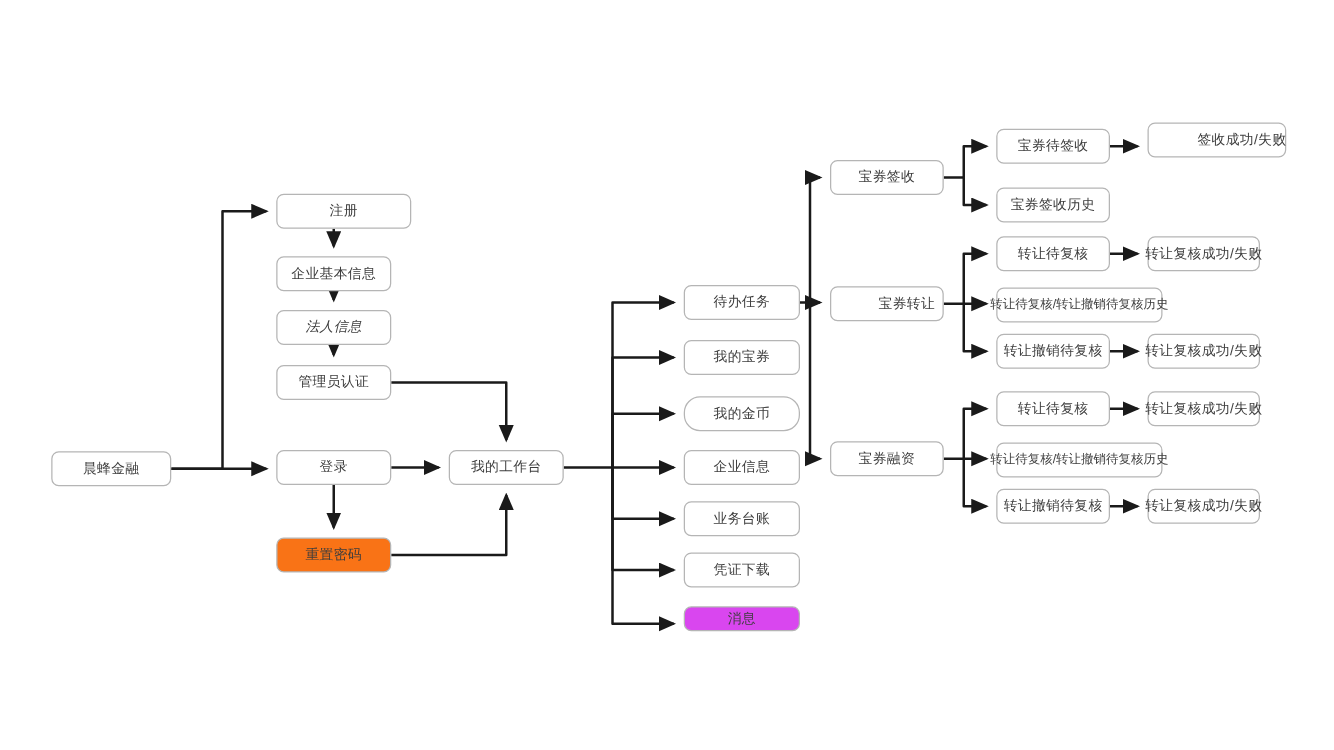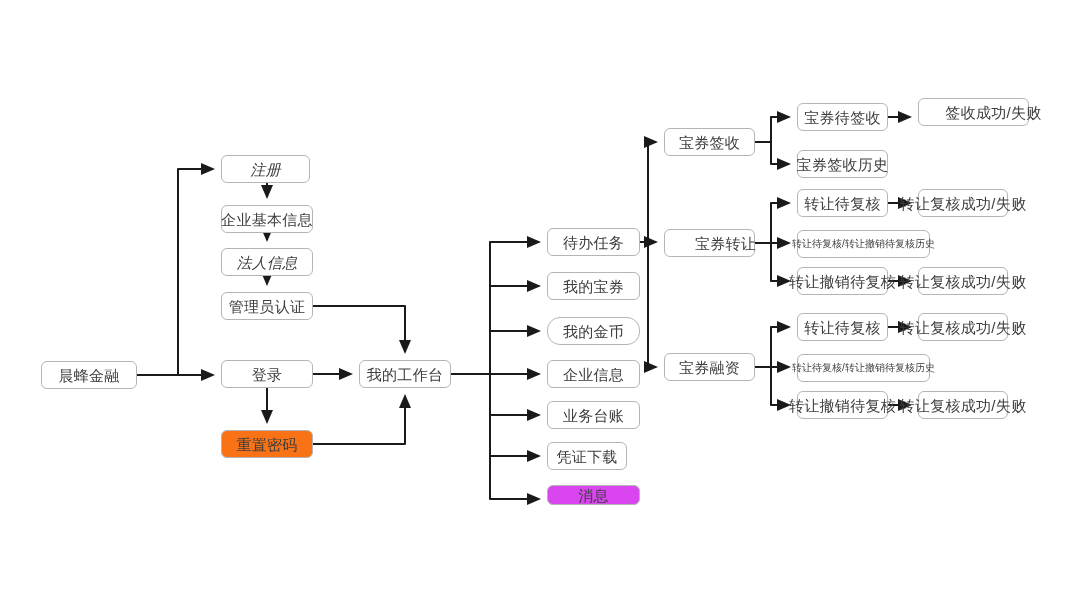--- a/index.html
+++ b/index.html
@@ -24,21 +24,21 @@
     width: 1067px;
     height: 600px;
   }
   .node {
     position: absolute;
     box-sizing: border-box;
     border: 1px solid #b5b5b5;
     border-radius: 6px;
     background: #ffffff;
     color: #3d3d3d;
-    font-size: 15px;
+    font-size: 11px;
     line-height: 1;
     display: flex;
     align-items: center;
     justify-content: center;
     text-align: center;
     white-space: nowrap;
     letter-spacing: 0.3px;
   }
   .node.wide-label {
     font-size: 10px;
@@ -88,21 +88,21 @@
         <path d="M771,367 L789,367" marker-end="url(#arrow)"></path>
         <path d="M771,367 L771,405 L789,405" marker-end="url(#arrow)"></path>
         <path d="M888,327 L910,327" marker-end="url(#arrow)"></path>
         <path d="M888,405 L910,405" marker-end="url(#arrow)"></path>
       </g>
   </svg>
   <div id="node-layer">
       <div class="node" style="left: 41px; top: 361px; width: 96px; height: 28px; border-color: rgb(181, 181, 181); background: rgb(255, 255, 255); color: rgb(61, 61, 61);">
         <span>晨蜂金融</span>
       </div>
-      <div class="node" style="left: 221px; top: 155px; width: 89px; height: 28px; border-color: rgb(181, 181, 181); background: rgb(255, 255, 255); color: rgb(61, 61, 61); font-style: italic;">
+      <div class="node" style="left: 221px; top: 155px; width: 108px; height: 28px; border-color: rgb(181, 181, 181); background: rgb(255, 255, 255); color: rgb(61, 61, 61);">
         <span>注册</span>
       </div>
       <div class="node" style="left: 221px; top: 205px; width: 92px; height: 28px; border-color: rgb(181, 181, 181); background: rgb(255, 255, 255); color: rgb(61, 61, 61);">
         <span>企业基本信息</span>
       </div>
       <div class="node" style="left: 221px; top: 248px; width: 92px; height: 28px; border-color: rgb(181, 181, 181); background: rgb(255, 255, 255); color: rgb(61, 61, 61); font-style: italic;">
         <span>法人信息</span>
       </div>
       <div class="node" style="left: 221px; top: 292px; width: 92px; height: 28px; border-color: rgb(181, 181, 181); background: rgb(255, 255, 255); color: rgb(61, 61, 61);">
         <span>管理员认证</span>
@@ -124,21 +124,21 @@
       </div>
       <div class="node" style="left: 547px; top: 317px; width: 93px; height: 28px; border-color: rgb(181, 181, 181); background: rgb(255, 255, 255); color: rgb(61, 61, 61); border-radius: 13px;">
         <span>我的金币</span>
       </div>
       <div class="node" style="left: 547px; top: 360px; width: 93px; height: 28px; border-color: rgb(181, 181, 181); background: rgb(255, 255, 255); color: rgb(61, 61, 61);">
         <span>企业信息</span>
       </div>
       <div class="node" style="left: 547px; top: 401px; width: 93px; height: 28px; border-color: rgb(181, 181, 181); background: rgb(255, 255, 255); color: rgb(61, 61, 61);">
         <span>业务台账</span>
       </div>
-      <div class="node" style="left: 547px; top: 442px; width: 80px; height: 28px; border-color: rgb(181, 181, 181); background: rgb(255, 255, 255); color: rgb(61, 61, 61);">
+      <div class="node" style="left: 547px; top: 442px; width: 93px; height: 28px; border-color: rgb(181, 181, 181); background: rgb(255, 255, 255); color: rgb(61, 61, 61);">
         <span>凭证下载</span>
       </div>
       <div class="node" style="left: 547px; top: 485px; width: 93px; height: 20px; border-color: rgb(181, 181, 181); background: #d946ef; color: rgb(61, 61, 61);">
         <span>消息</span>
       </div>
       <div class="node" style="left: 664px; top: 128px; width: 91px; height: 28px; border-color: rgb(181, 181, 181); background: rgb(255, 255, 255); color: rgb(61, 61, 61);">
         <span>宝券签收</span>
       </div>
       <div class="node" style="left: 664px; top: 229px; width: 91px; height: 28px; border-color: rgb(181, 181, 181); background: rgb(255, 255, 255); color: rgb(61, 61, 61); padding-left: 32px;">
         <span>宝券转让</span>

